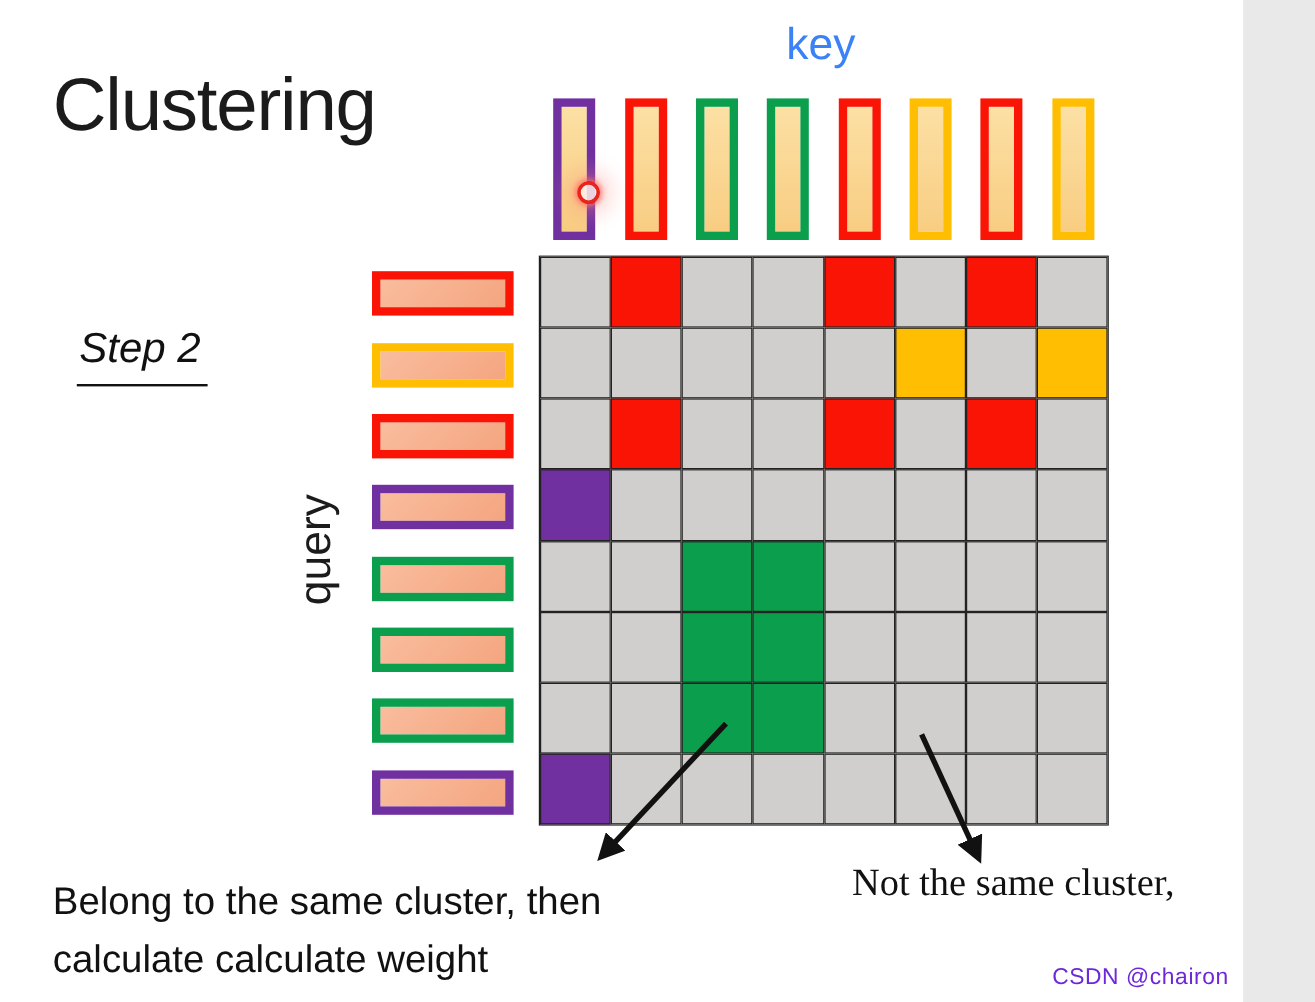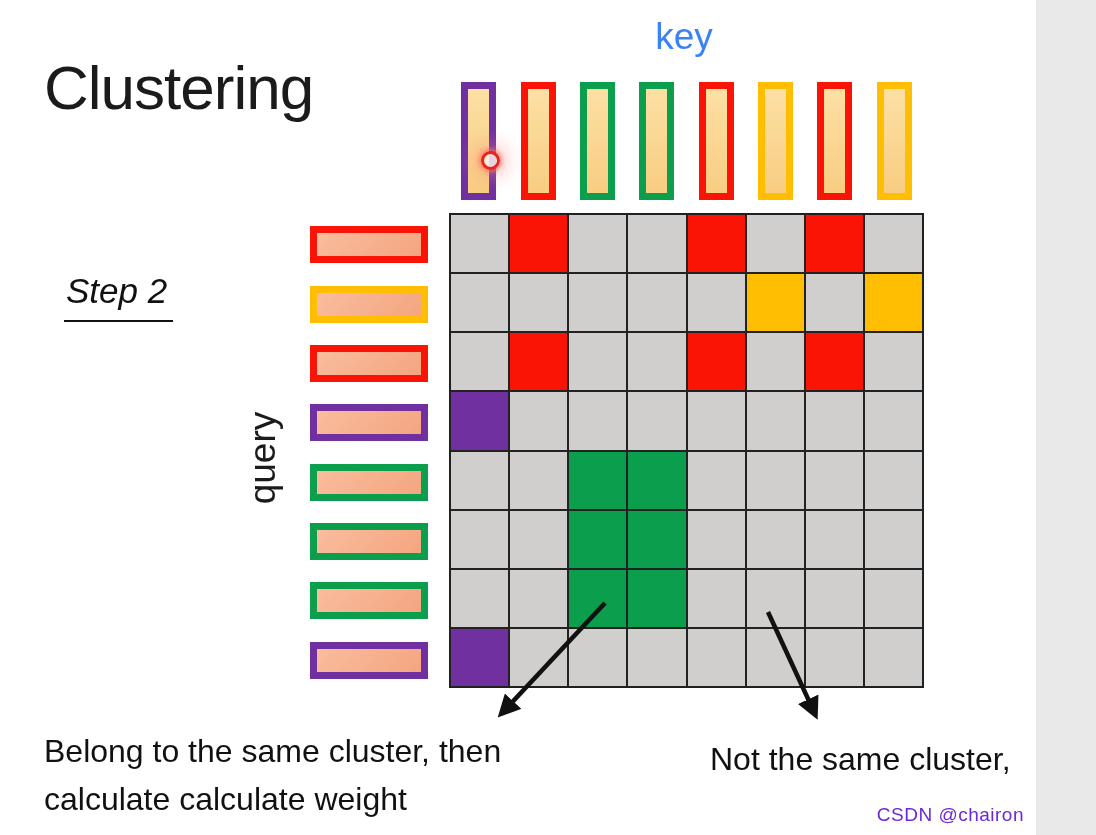--- a/index.html
+++ b/index.html
@@ -52,21 +52,21 @@
   .laser{
     position:absolute;left:481px;top:151px;width:13px;height:13px;border-radius:50%;
     border:3.5px solid #e8241c;background:rgba(255,240,235,.85);
     box-shadow:0 0 4px 2px rgba(255,110,100,.75),0 0 16px 10px rgba(255,140,130,.32);
   }
   
   .arrows{position:absolute;left:0;top:0;width:1096px;height:835px;pointer-events:none;}
   
   .caption{position:absolute;font-size:32px;line-height:48px;color:#111;}
   .caption-left{left:44px;top:727px;}
-  .caption-right{left:710px;top:735px;}
+  .caption-right{left:710px;top:711px;font-family:Liberation Serif, serif;}
   .watermark{
     position:absolute;right:12px;top:804px;font-size:19px;color:#6d28d9;letter-spacing:.5px;
   }
 </style>
 </head>
 <body>
 
 <div class="slide">
 
   <div class="title">Clustering</div>

